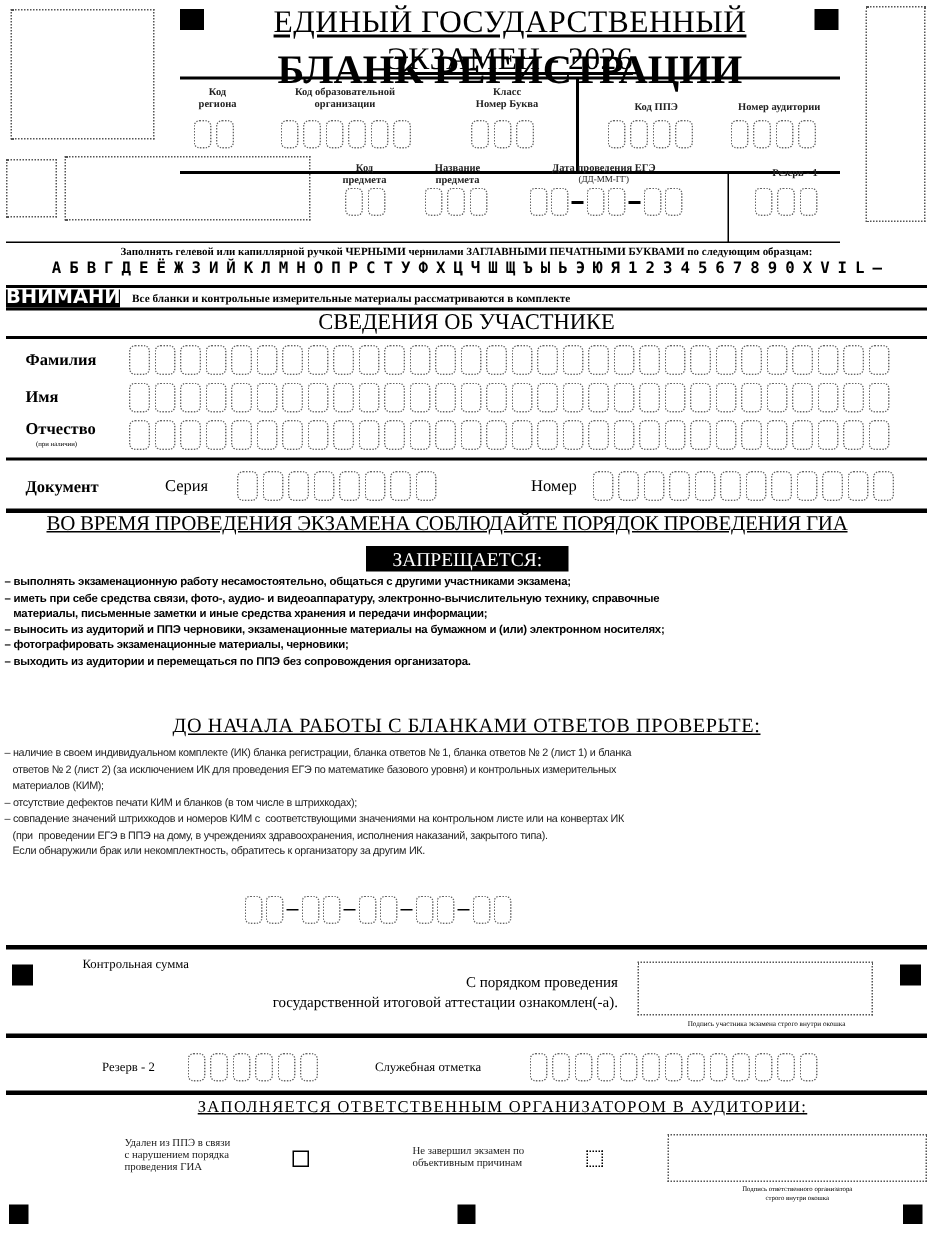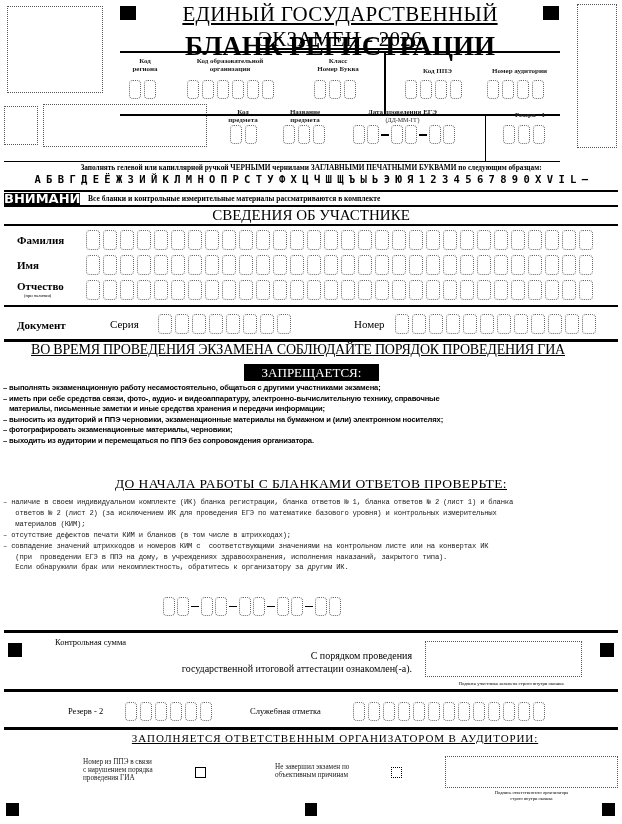--- a/index.html
+++ b/index.html
@@ -277,21 +277,21 @@
 <div class="abs forbid-list" id="forbidden-list" style="left:3px;top:383px;font-family:'Liberation Sans','DejaVu Sans',sans-serif;font-size:7.6px;font-weight:bold;line-height:10.5px;letter-spacing:-0.15px;">
     <div style="white-space: pre;">– выполнять экзаменационную работу несамостоятельно, общаться с другими участниками экзамена;</div>
     <div style="white-space: pre;">– иметь при себе средства связи, фото-, аудио- и видеоаппаратуру, электронно-вычислительную технику, справочные</div>
     <div style="white-space: pre;">   материалы, письменные заметки и иные средства хранения и передачи информации;</div>
     <div style="white-space: pre;">– выносить из аудиторий и ППЭ черновики, экзаменационные материалы на бумажном и (или) электронном носителях;</div>
     <div style="white-space: pre;">– фотографировать экзаменационные материалы, черновики;</div>
     <div style="white-space: pre;">– выходить из аудитории и перемещаться по ППЭ без сопровождения организатора.</div>
   </div>
 
 <div class="abs" style="left:0;top:476px;width:622px;text-align:center;font-size:13.5px;text-decoration:underline;letter-spacing:0.4px;white-space:nowrap;">ДО НАЧАЛА РАБОТЫ С БЛАНКАМИ ОТВЕТОВ ПРОВЕРЬТЕ:</div>
-<div class="abs check-list" id="check-list" style="left:3px;top:497px;font-family:Liberation Mono, monospace;font-size:7.2px;line-height:10.9px;color:#222;letter-spacing:-0.2px;">
+<div class="abs check-list" id="check-list" style="left:3px;top:497px;font-family:Liberation Sans, sans-serif;font-size:7.2px;line-height:10.9px;color:#222;letter-spacing:-0.2px;">
     <div style="white-space: pre;">– наличие в своем индивидуальном комплекте (ИК) бланка регистрации, бланка ответов № 1, бланка ответов № 2 (лист 1) и бланка</div>
     <div style="white-space: pre;">   ответов № 2 (лист 2) (за исключением ИК для проведения ЕГЭ по математике базового уровня) и контрольных измерительных</div>
     <div style="white-space: pre;">   материалов (КИМ);</div>
     <div style="white-space: pre;">– отсутствие дефектов печати КИМ и бланков (в том числе в штрихкодах);</div>
     <div style="white-space: pre;">– совпадение значений штрихкодов и номеров КИМ с  соответствующими значениями на контрольном листе или на конвертах ИК</div>
     <div style="white-space: pre;">   (при  проведении ЕГЭ в ППЭ на дому, в учреждениях здравоохранения, исполнения наказаний, закрытого типа).</div>
     <div style="white-space: pre;">   Если обнаружили брак или некомплектность, обратитесь к организатору за другим ИК.</div>
   </div>
 
 <div class="abs" style="left:55px;top:637px;font-size:8.5px;">Контрольная сумма</div>
@@ -347,21 +347,21 @@
     <div class="cell"></div>
     <div class="cell"></div>
     <div class="cell"></div>
   </div>
 
 <div class="hr" style="left:4px;top:727px;width:614px;height:3px;"></div>
 
 <div class="abs" style="left:0;top:732px;width:622px;text-align:center;font-size:11px;text-decoration:underline;letter-spacing:0.9px;white-space:nowrap;padding-left:48px;">ЗАПОЛНЯЕТСЯ ОТВЕТСТВЕННЫМ ОРГАНИЗАТОРОМ В АУДИТОРИИ:</div>
 
 <div class="abs" style="left:83px;top:758px;font-size:7.2px;line-height:8px;color:#222;">
-  <div>Номер из ППЭ в связи</div>
+  <div>Удален из ППЭ в связи</div>
   <div>с нарушением порядка</div>
   <div>проведения ГИА</div>
 </div>
 <div class="cb" style="left:195px;top:767px;"></div>
 
 <div class="abs" style="left:275px;top:763px;font-size:7.2px;line-height:8px;color:#222;">
   <div>Не завершил экзамен по</div>
   <div>объективным причинам</div>
 </div>
 <div class="cb" style="left:391px;top:767px;border-style:dotted;"></div>

